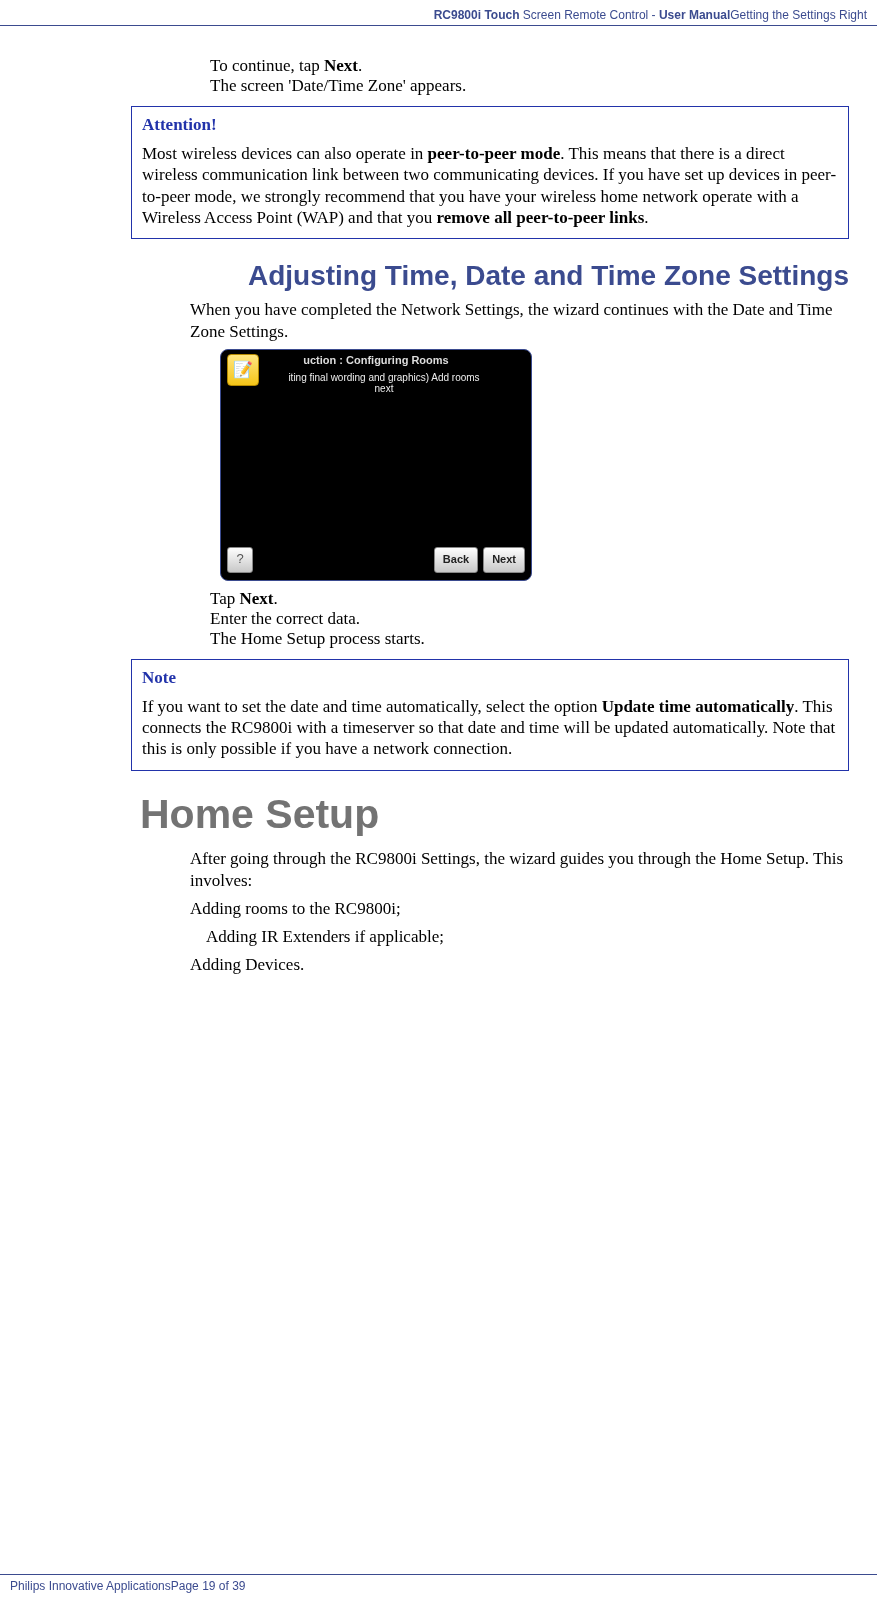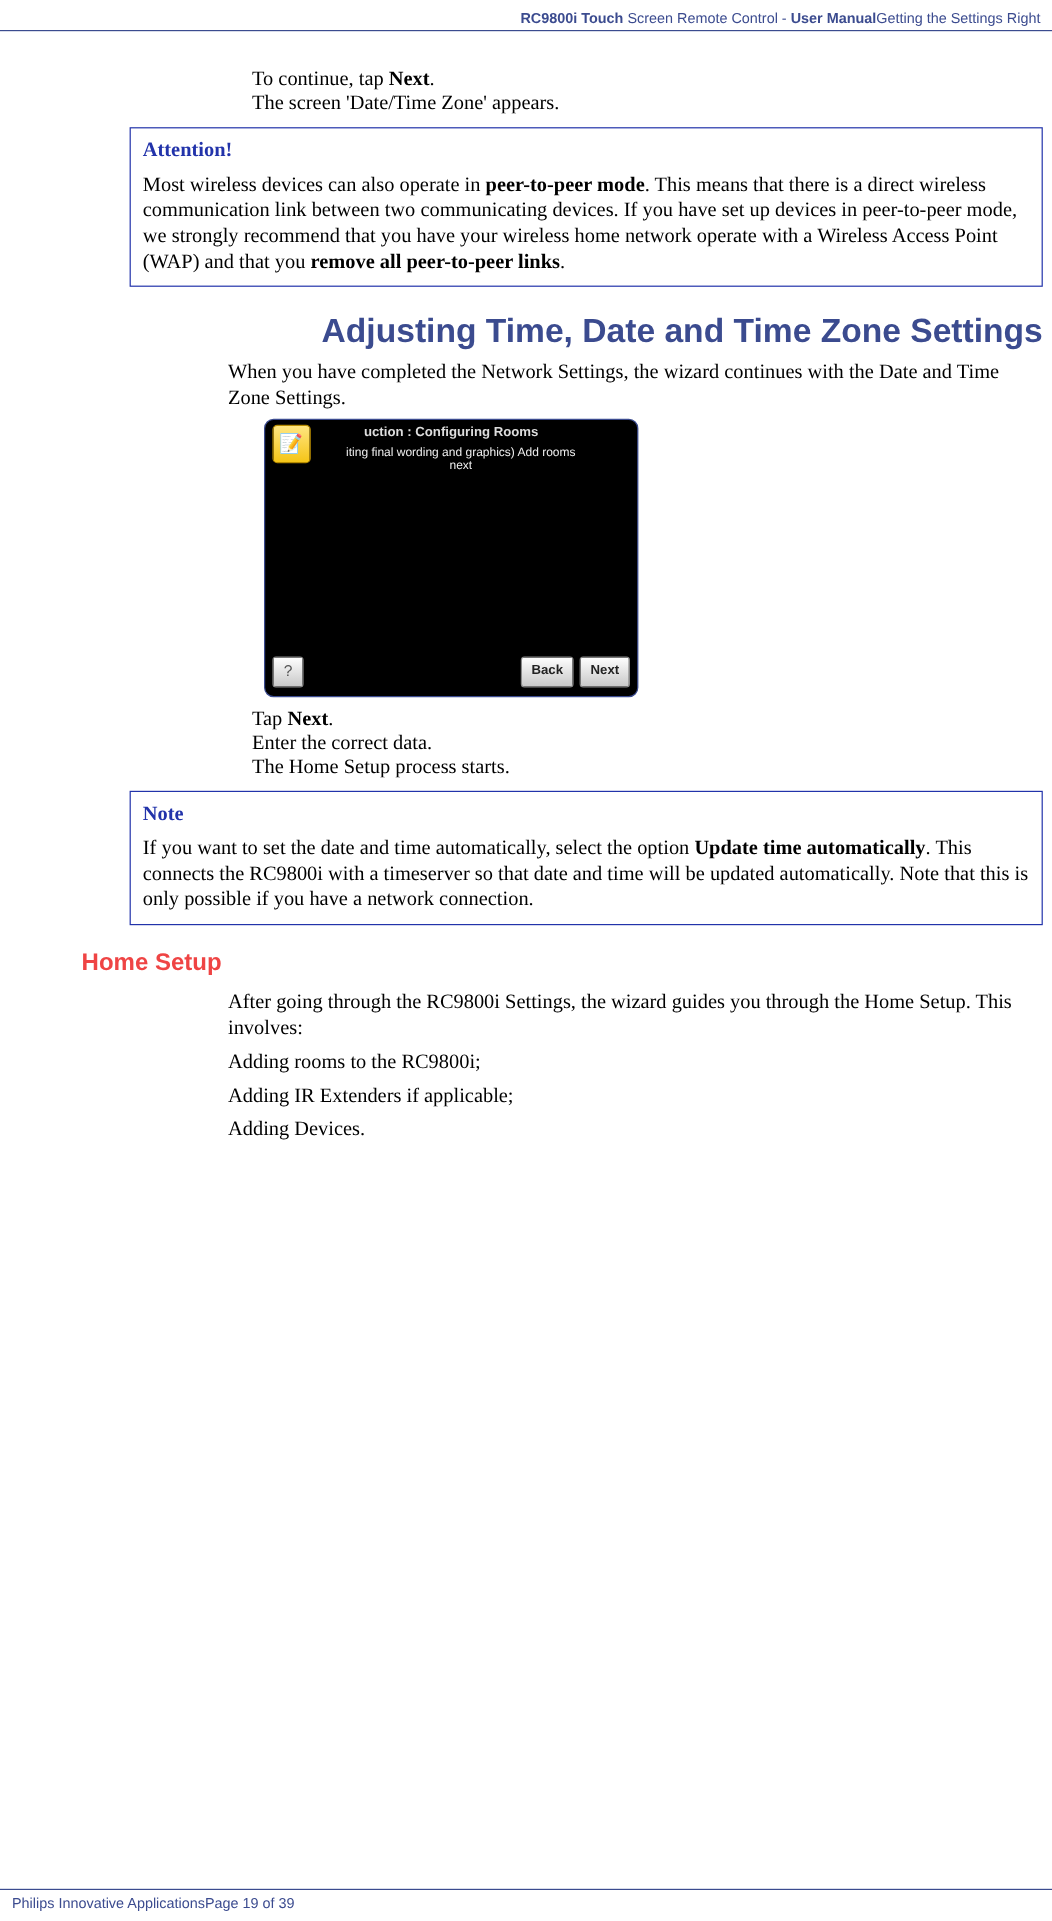--- a/index.html
+++ b/index.html
@@ -18,33 +18,33 @@
     padding: 8px 10px 3px 10px;
     border-bottom: 1px solid #3b4b8f;
     font-family: Verdana, Geneva, sans-serif;
     font-size: 12px;
     color: #3b4b8f;
   }
   .header .left b {
     font-weight: bold;
   }
   .content {
-    padding: 30px 8px 0 20px;
+    padding: 30px 28px 0 20px;
   }
   .sub-indent {
     padding-left: 20px;
     margin-top: 2px;
     margin-bottom: 10px;
   }
   .instr {
     margin: 0;
     padding-left: 190px;
   }
   .note-box {
-    margin-left: 88px;
+    margin-left: 111px;
     border: 1px solid #2233aa;
     padding: 8px 10px 10px 10px;
     margin-top: 10px;
     margin-bottom: 20px;
   }
   .note-title {
     color: #2233aa;
     font-weight: bold;
     margin: 0 0 8px 0;
   }
@@ -57,24 +57,24 @@
     color: #3b4b8f;
     font-size: 28px;
     font-weight: bold;
     margin: 4px 0 6px 170px;
     text-indent: 30px;
     line-height: 1.2;
     text-align: right;
   }
   h1.major {
     font-family: Verdana, Geneva, sans-serif;
-    color: #ef4444;
-    font-size: 20px;
-    font-weight: bold;
-    margin: 20px 0 10px 48px;
+    color: #737373;
+    font-size: 41px;
+    font-weight: bold;
+    margin: 20px 0 10px 120px;
   }
   .body-text {
     margin: 0 0 6px 170px;
     line-height: 1.3;
   }
   .screenshot {
     width: 310px;
     height: 230px;
     margin: 4px 0 6px 200px;
     border: 1px solid #3b4b8f;
@@ -226,21 +226,21 @@
     <p class="note-title">Note</p>
     <p class="note-body">
       <span>If you want to set the date and time automatically, select the option </span><span class="bold">Update time automatically</span><span>. This connects the RC9800i with a timeserver so that date and time will be updated automatically. Note that this is only possible if you have a network connection.</span>
     </p>
   </div>
 
   <h1 class="major">Home Setup</h1>
   <p class="body-text">After going through the RC9800i Settings, the wizard guides you through the Home Setup. This involves:</p>
   <div class="bullet-list">
     <p class="body-text" style="margin-left:0">Adding rooms to the RC9800i;</p>
-    <p class="body-text" style="margin-left:0">Adding IR Extenders if applicable;</p>
+    <p class="body-text" style="margin-left:16px">Adding IR Extenders if applicable;</p>
     <p class="body-text" style="margin-left:0">Adding Devices.</p>
   </div>
 
 </div>
 
 <div class="footer">
   <div>Philips Innovative Applications</div>
   <div>Page 19 of 39</div>
 </div>
 

